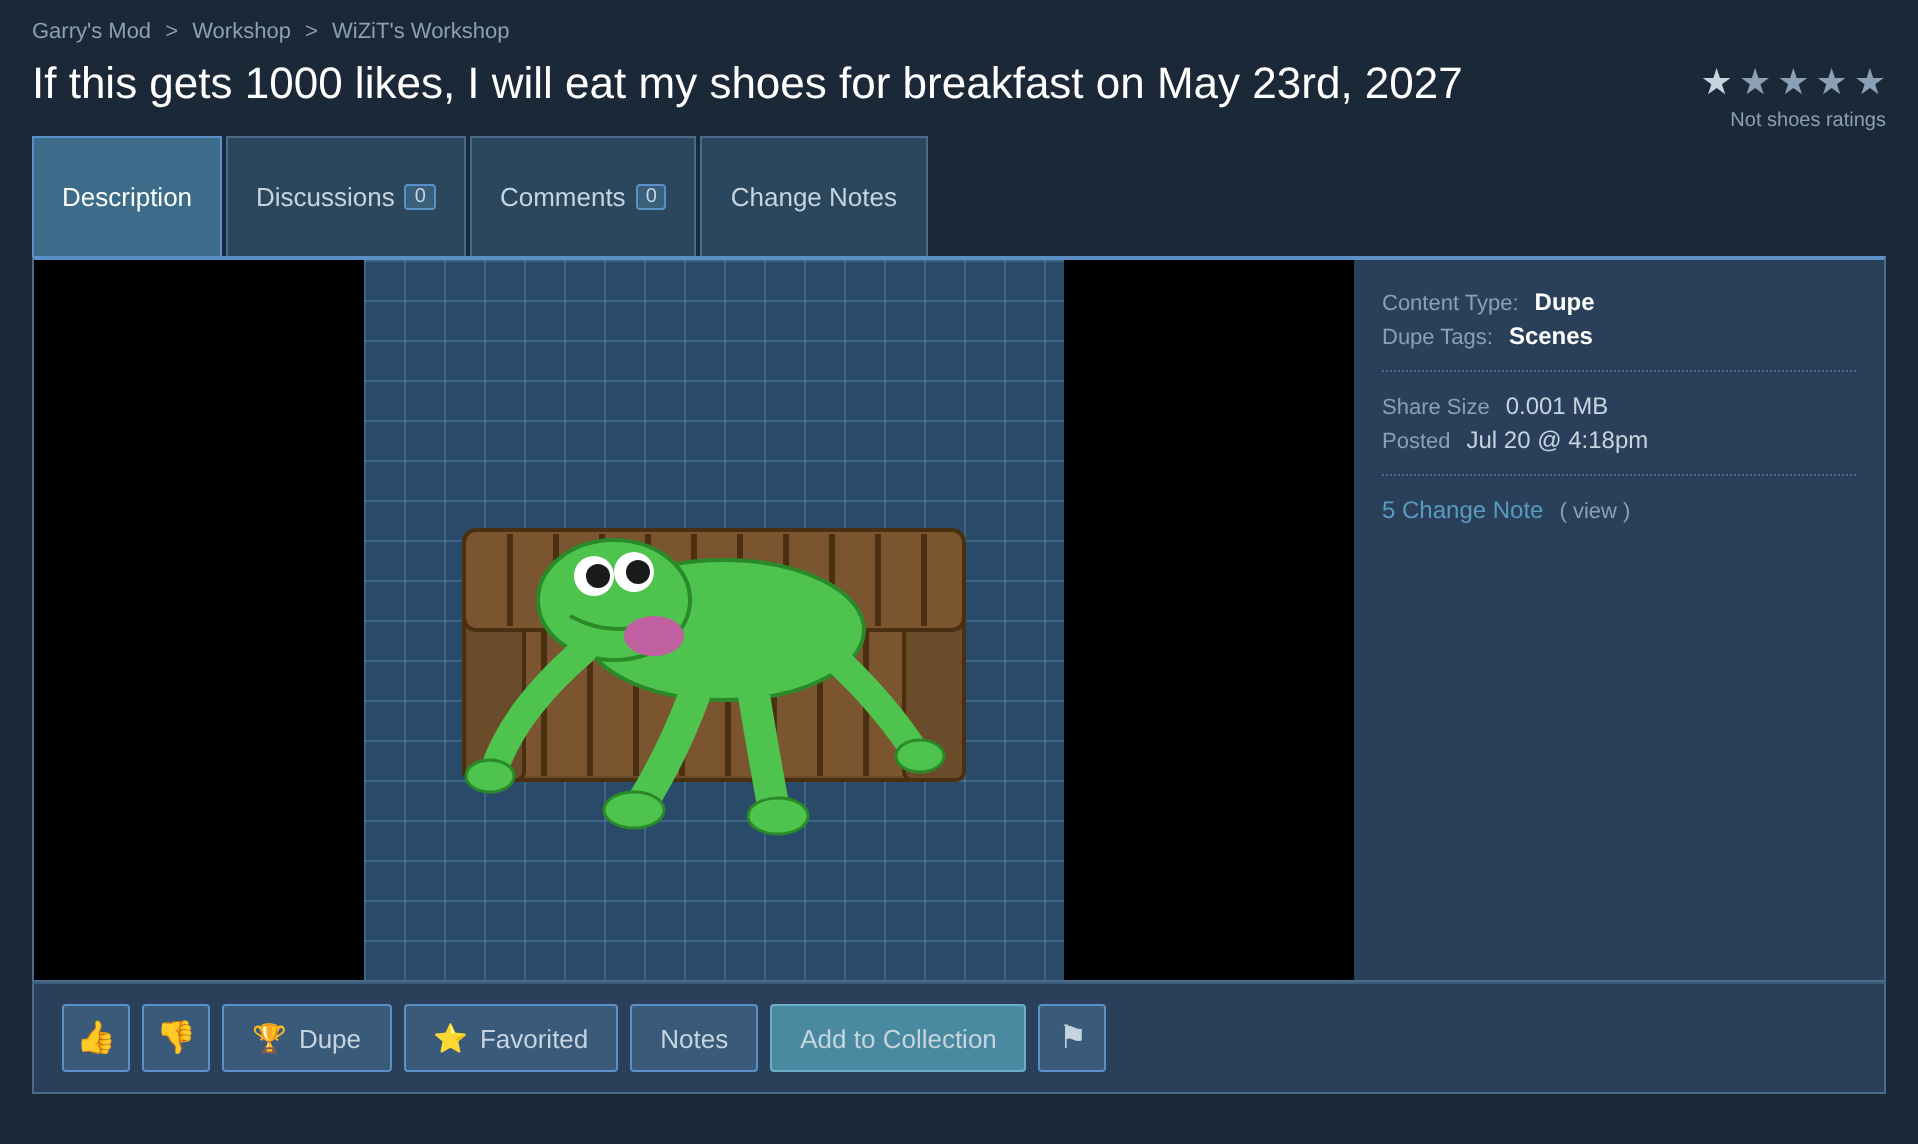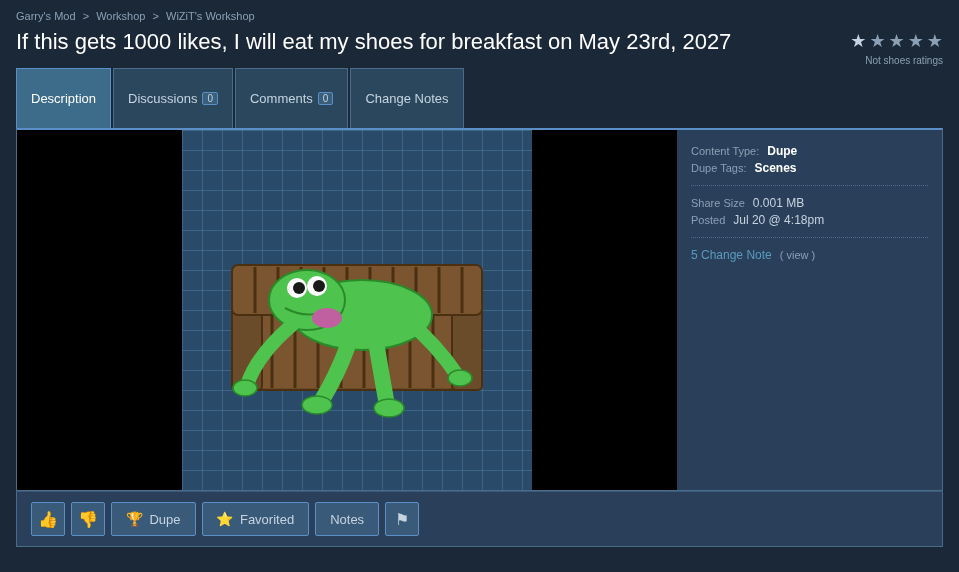--- a/index.html
+++ b/index.html
@@ -420,18 +420,21 @@
       <span class="btn-icon">🏆</span>
       <span>Dupe</span>
     </div>
     <div class="action-btn">
       <span class="btn-icon">⭐</span>
       <span>Favorited</span>
     </div>
     <div class="action-btn">
       <span>Notes</span>
     </div>
+    <div class="action-btn primary">
+      <span>Add to Collection</span>
+    </div>
     <div class="flag-btn">
       <span>⚑</span>
     </div>
   </div>
 
 </div>
 
 </body></html>

